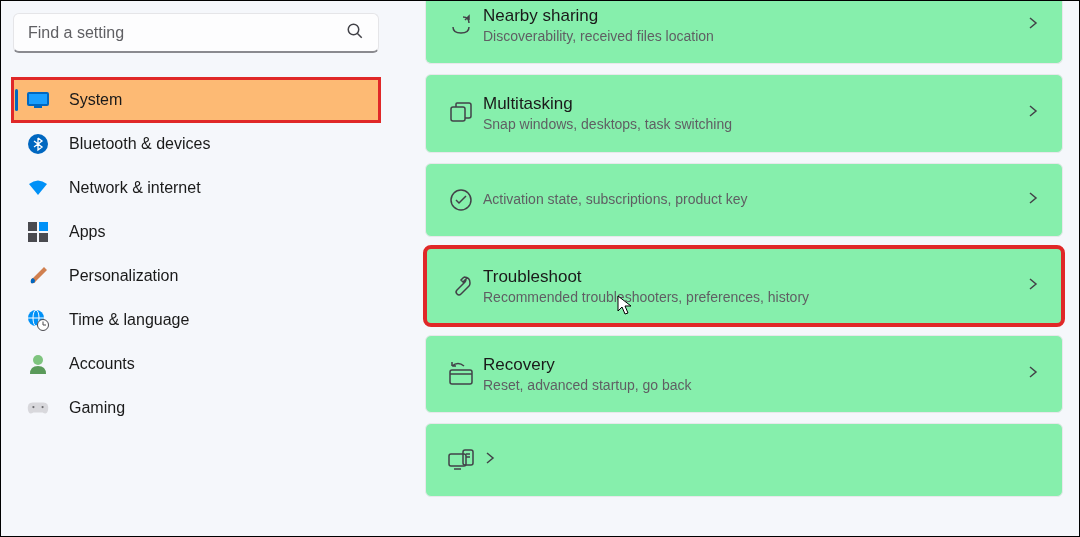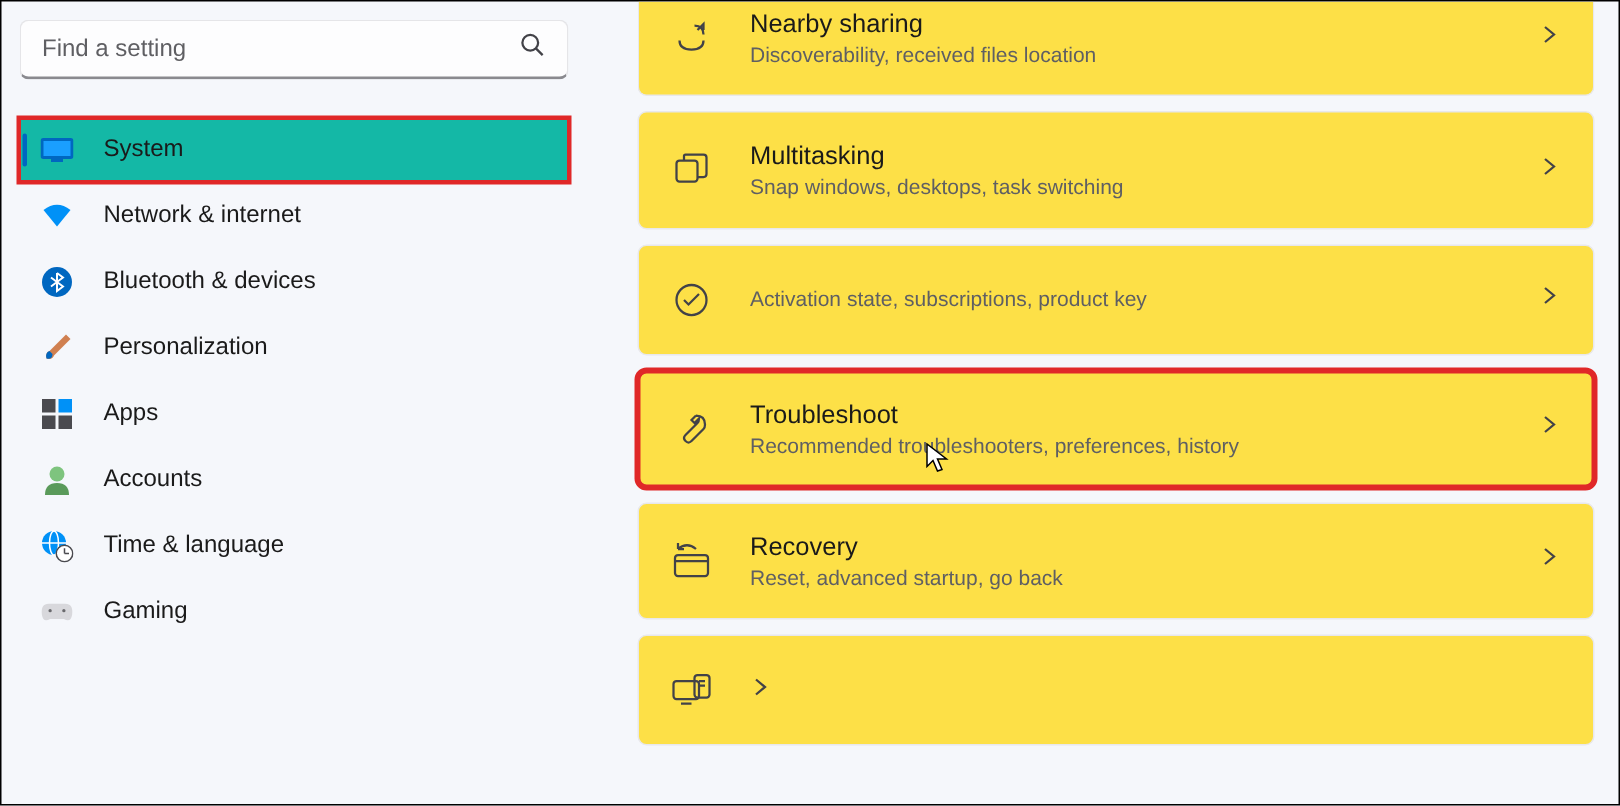--- a/index.html
+++ b/index.html
@@ -45,21 +45,21 @@
       align-items: center;
       gap: 20px;
       padding: 10px 14px;
       border-radius: 6px;
       cursor: pointer;
       font-size: 16px;
       color: #1a1a1a;
       position: relative;
     }
     .nav-item.active {
-      background: #14b8a6;
+      background: #fdba74;
     }
     .nav-item.active::before {
       content: "";
       position: absolute;
       left: 2px;
       top: 10px;
       bottom: 10px;
       width: 3px;
       background: #0067c0;
       border-radius: 3px;
@@ -79,27 +79,27 @@
     }
     .main {
       flex: 1;
       padding: 0 16px 0 34px;
       display: flex;
       flex-direction: column;
       gap: 10px;
       overflow: hidden;
     }
     .setting-card {
-      background: #fde047;
+      background: #86efac;
       border: 1px solid #e8e8eb;
       border-radius: 6px;
       display: flex;
       align-items: center;
       padding: 18px 22px;
-      gap: 26px;
+      gap: 9px;
       cursor: pointer;
       min-height: 74px;
     }
     .setting-card.first {
       border-top: none;
       border-top-left-radius: 0;
       border-top-right-radius: 0;
       padding-top: 4px;
       min-height: 50px;
     }
@@ -159,85 +159,85 @@
           <rect x="0" y="0" width="22" height="14" rx="2" fill="#0067c0"></rect>
           <rect x="2" y="2" width="18" height="10" fill="#1a9fff"></rect>
           <rect x="7" y="14" width="8" height="2" fill="#0067c0"></rect>
         </svg>
     </span>
     <span>System</span>
   </div>
 
   <div class="nav-item">
     <span class="nav-icon">
-      <svg width="22" height="18" viewBox="0 0 22 18">
-          <path d="M11 16 L2 5 Q11 -2 20 5 Z" fill="#0091f7"></path>
-        </svg>
-    </span>
-    <span>Network &amp; internet</span>
-  </div>
-
-  <div class="nav-item">
-    <span class="nav-icon">
       <svg width="20" height="20" viewBox="0 0 20 20">
           <circle cx="10" cy="10" r="10" fill="#0067c0"></circle>
           <path d="M10 4 L14 7 L10 10 L14 13 L10 16 L10 4 M6 7 L10 10 M6 13 L10 10" stroke="#fff" stroke-width="1.3" fill="none"></path>
         </svg>
     </span>
     <span>Bluetooth &amp; devices</span>
   </div>
 
   <div class="nav-item">
     <span class="nav-icon">
-      <svg width="22" height="22" viewBox="0 0 22 22">
-          <path d="M4 18 Q3 14 6 13 L17 2 L20 5 L9 16 Q8 19 4 18" fill="#d08050"></path>
-          <path d="M4 18 Q3 14 6 13 L8 15 Q8 19 4 18" fill="#0067c0"></path>
-        </svg>
-    </span>
-    <span>Personalization</span>
+      <svg width="22" height="18" viewBox="0 0 22 18">
+          <path d="M11 16 L2 5 Q11 -2 20 5 Z" fill="#0091f7"></path>
+        </svg>
+    </span>
+    <span>Network &amp; internet</span>
   </div>
 
   <div class="nav-item">
     <span class="nav-icon">
       <svg width="20" height="20" viewBox="0 0 20 20">
           <rect x="0" y="0" width="9" height="9" fill="#4a4a4f"></rect>
           <rect x="11" y="0" width="9" height="9" fill="#0091f7"></rect>
           <rect x="0" y="11" width="9" height="9" fill="#4a4a4f"></rect>
           <rect x="11" y="11" width="9" height="9" fill="#4a4a4f"></rect>
         </svg>
     </span>
     <span>Apps</span>
   </div>
 
   <div class="nav-item">
     <span class="nav-icon">
-      <svg width="20" height="20" viewBox="0 0 20 20">
-          <circle cx="10" cy="6" r="5" fill="#7ec47e"></circle>
-          <path d="M2 20 Q2 12 10 12 Q18 12 18 20 Z" fill="#5a9a5a"></path>
-        </svg>
-    </span>
-    <span>Accounts</span>
+      <svg width="22" height="22" viewBox="0 0 22 22">
+          <path d="M4 18 Q3 14 6 13 L17 2 L20 5 L9 16 Q8 19 4 18" fill="#d08050"></path>
+          <path d="M4 18 Q3 14 6 13 L8 15 Q8 19 4 18" fill="#0067c0"></path>
+        </svg>
+    </span>
+    <span>Personalization</span>
   </div>
 
   <div class="nav-item">
     <span class="nav-icon">
       <svg width="22" height="22" viewBox="0 0 22 22">
           <circle cx="9" cy="9" r="8" fill="#0091f7"></circle>
           <ellipse cx="9" cy="9" rx="3" ry="8" fill="none" stroke="#fff" stroke-width="1"></ellipse>
           <line x1="1" y1="9" x2="17" y2="9" stroke="#fff" stroke-width="1"></line>
           <circle cx="16" cy="16" r="5.5" fill="#fff" stroke="#4a4a4f" stroke-width="1"></circle>
           <line x1="16" y1="16" x2="16" y2="12.5" stroke="#4a4a4f" stroke-width="1"></line>
           <line x1="16" y1="16" x2="19" y2="16" stroke="#4a4a4f" stroke-width="1"></line>
         </svg>
     </span>
     <span>Time &amp; language</span>
   </div>
 
   <div class="nav-item">
     <span class="nav-icon">
+      <svg width="20" height="20" viewBox="0 0 20 20">
+          <circle cx="10" cy="6" r="5" fill="#7ec47e"></circle>
+          <path d="M2 20 Q2 12 10 12 Q18 12 18 20 Z" fill="#5a9a5a"></path>
+        </svg>
+    </span>
+    <span>Accounts</span>
+  </div>
+
+  <div class="nav-item">
+    <span class="nav-icon">
       <svg width="24" height="16" viewBox="0 0 24 16">
           <path d="M6 2 L18 2 Q24 2 23 10 Q22 16 17 13 L7 13 Q2 16 1 10 Q0 2 6 2" fill="#d8d8dc"></path>
           <circle cx="7" cy="7" r="1.2" fill="#6a6a6e"></circle>
           <circle cx="17" cy="7" r="1.2" fill="#6a6a6e"></circle>
         </svg>
     </span>
     <span>Gaming</span>
   </div>
 
 </div>

